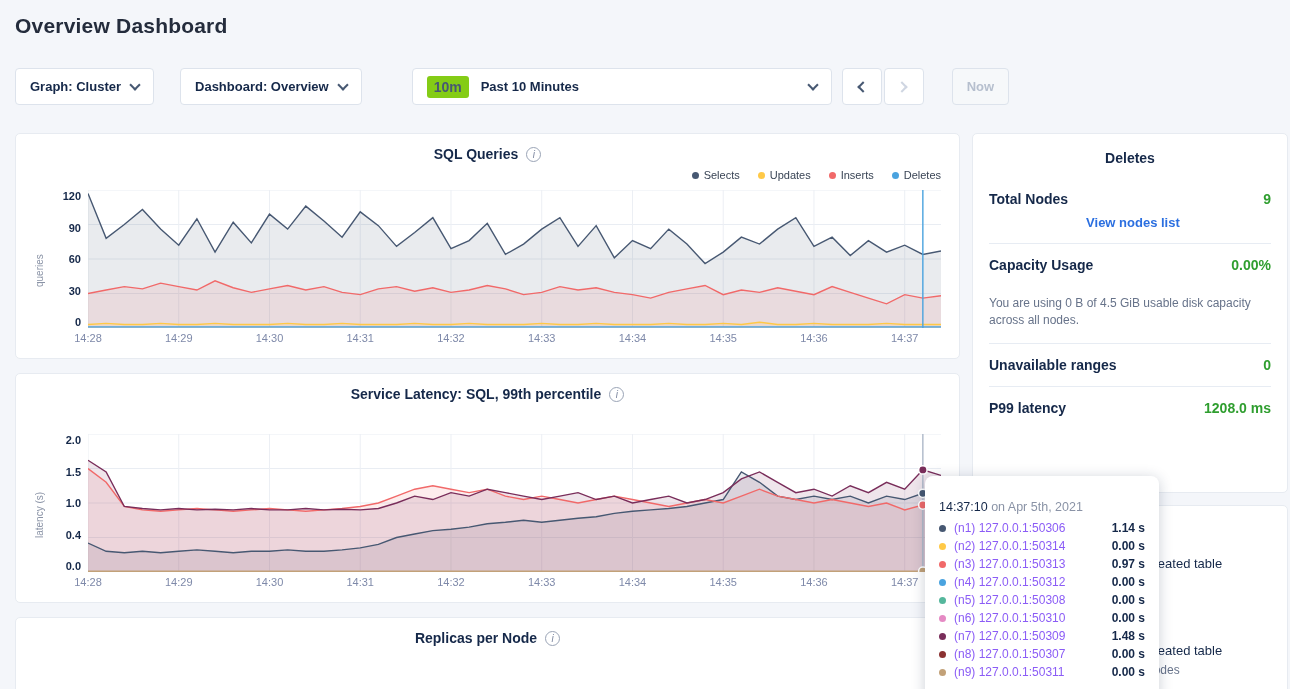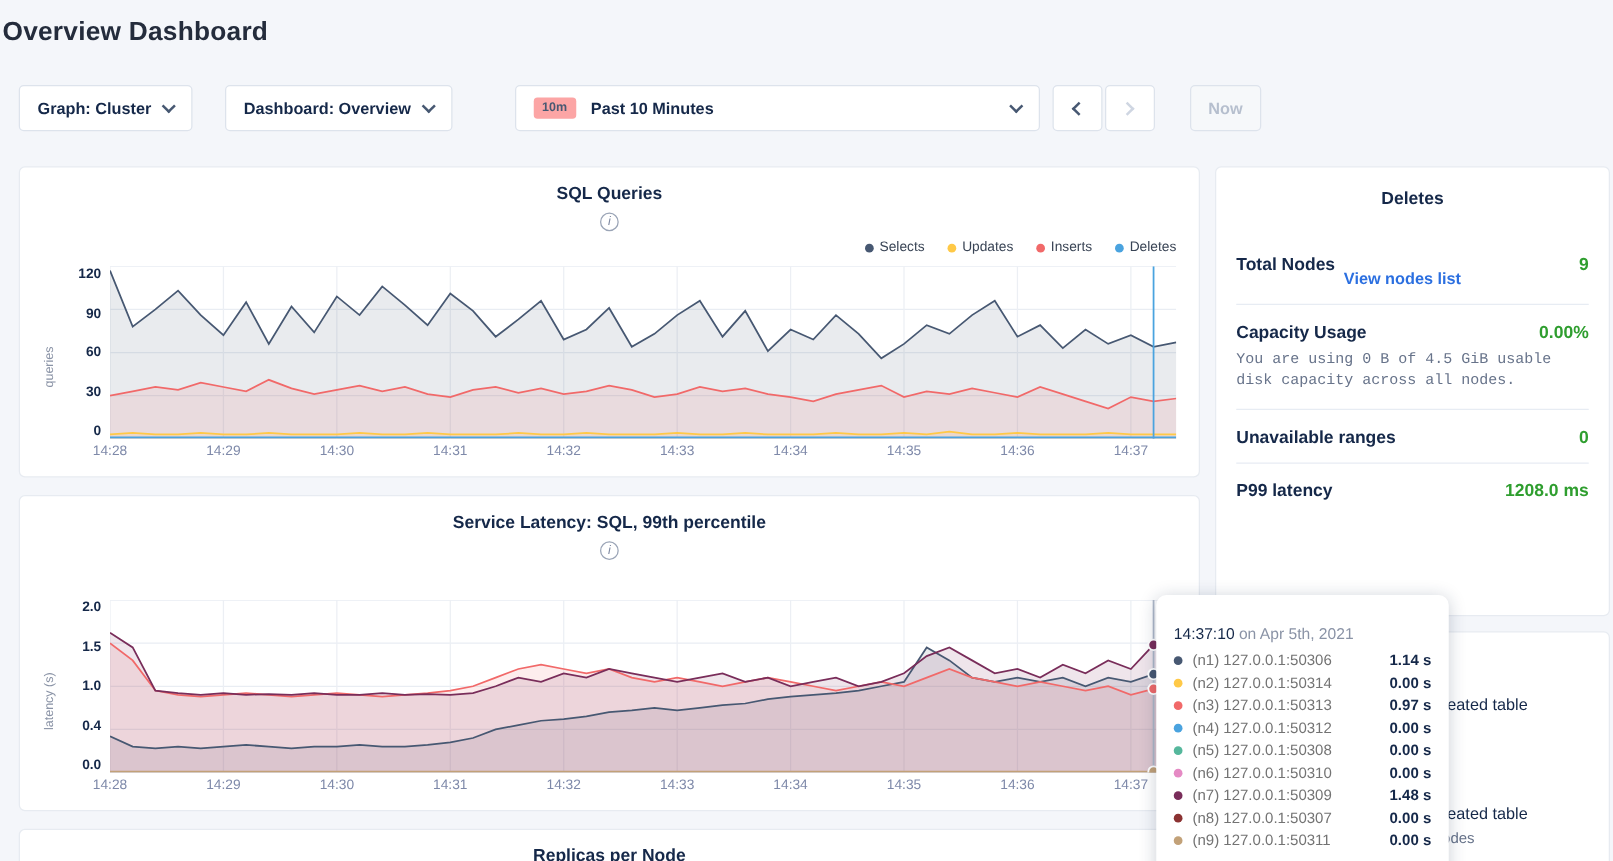--- a/index.html
+++ b/index.html
@@ -5,55 +5,55 @@
   * { box-sizing: border-box; margin: 0; padding: 0; }
   html,body { width:1290px; height:689px; }
   body {
     position: relative;
     overflow: hidden;
     background: #f4f6fa;
     font-family: "Liberation Sans", sans-serif;
     color: #152849;
   }
   h1.page-title {
-    position: absolute; top: 14px; left: 2px;
+    position: absolute; top: 14px; left: 15px;
     font-size: 21px; font-weight: 700; color: #242c3c;
     letter-spacing: .2px;
   }
   
   .toolbar { position: absolute; top: 68px; left: 15px; display: flex; align-items: center; }
   .btn {
     background: #fff; border: 1px solid #dde3ec; border-radius: 4px;
     height: 37px; display: inline-flex; align-items: center;
     padding: 0 14px; font-size: 13px; font-weight: 700; color: #152849;
     cursor: pointer; font-family: inherit;
   }
   .btn.graph { margin-right: 26px; }
   .btn.dash  { margin-right: 50px; }
   .btn.timebtn { width: 420px; margin-right: 10px; }
   .badge {
-    background: #fca5a5; border-radius: 3px; padding: 3px 7px;
-    font-size: 10px; font-weight: 700; color: #475872; margin-right: 12px;
+    background: #84cc16; border-radius: 3px; padding: 3px 7px;
+    font-size: 14px; font-weight: 700; color: #475872; margin-right: 12px;
   }
   .chev { width: 8px; height: 8px; border-right: 2px solid #475872; border-bottom: 2px solid #475872; display: inline-block; }
   .chev.down { transform: rotate(45deg); margin-left: 10px; margin-top: -4px; }
   .chev.left { transform: rotate(135deg); margin-left: 3px; }
   .chev.right { transform: rotate(-45deg); margin-right: 3px; }
   .chev.dis { border-color: #cfd6e2; }
   .btn.arrow { width: 40px; justify-content: center; padding: 0; }
   .btn.arrow + .btn.arrow { margin-left: 2px; }
   .btn.now { margin-left: 28px; color: #b6bfce; background: #f6f8fa; }
   
   .charts-col { position: absolute; top: 133px; left: 15px; width: 945px; }
   .right-col  { position: absolute; top: 133px; left: 972px; width: 316px; }
   .card { background: #fff; border: 1px solid #e7ebf1; border-radius: 5px; }
   
   .chart-card { padding: 12px 18px 6px 18px; margin-bottom: 14px; position: relative; }
   .chart-title { display: flex; justify-content: center; align-items: center; gap: 8px;
-    font-size: 14px; font-weight: 700; color: #152849; flex-direction: column; }
+    font-size: 14px; font-weight: 700; color: #152849; }
   .info { width: 15px; height: 15px; border: 1px solid #9aa4b6; border-radius: 50%;
     color: #7e88a0; font-size: 10px; line-height: 13px; text-align: center;
     font-style: italic; font-weight: 400; display: inline-block; cursor: pointer; }
   .legend { display: flex; justify-content: flex-end; gap: 18px; height: 18px;
     margin-top: 4px; font-size: 11px; color: #394455; align-items: center; }
   .legend .li { display: flex; align-items: center; gap: 5px; cursor: pointer; }
   .legend .dot { width: 7px; height: 7px; border-radius: 50%; display: inline-block; }
   .chart-body { display: flex; margin-top: 6px; }
   .chart-body.roomy { margin-top: 32px; }
   .ylab { width: 14px; writing-mode: vertical-rl; transform: rotate(180deg);
@@ -63,43 +63,43 @@
     font-size: 11px; font-weight: 700; color: #152849; }
   .plotcol { flex: 1; }
   .plotcol svg { display: block; width: 100%; height: 138px; }
   .xticks { position: relative; height: 20px; font-size: 11px; color: #7e89a9; margin-top: 4px; }
   .xticks span { position: absolute; transform: translateX(-50%); }
   
   .summary-card { height: 360px; overflow: hidden; padding: 0 16px; }
   .summary-title { text-align: center; font-size: 14px; font-weight: 700; margin: 16px 0 12px; }
   .s-row { border-top: 1px solid #e7ecf3; padding: 13px 0; }
   .s-row:first-of-type { border-top: none; }
-  .s-line { display: flex; align-items: center; gap: 7px; }
+  .s-line { display: flex; align-items: flex-start; gap: 18px; }
   .s-label { font-size: 14px; font-weight: 700; color: #152849; }
   .s-link { font-size: 13px; font-weight: 700; color: #2b6fe0; text-decoration: none; cursor: pointer; margin-top: 24px; }
   .s-value { margin-left: auto; font-size: 14px; font-weight: 700; color: #2f9e2f; }
-  .s-desc { margin-top: 6px; font-size: 12px; color: #67738a; line-height: 1.45; font-family: Liberation Mono, monospace; }
+  .s-desc { margin-top: 22px; font-size: 12px; color: #67738a; line-height: 1.45; }
   
   .events-card { margin-top: 12px; height: 300px; overflow: hidden; padding: 50px 16px 16px; }
   .ev-item { padding-left: 158px; }
   .ev-item + .ev-item { margin-top: 72px; }
   .ev-msg { font-size: 13px; color: #152849; }
   .ev-sub { font-size: 12px; color: #67738a; margin-top: 5px; }
   
   .tooltip {
     position: absolute; left: 925px; top: 476px; width: 234px; z-index: 60;
     background: #fff; border-radius: 8px; padding: 24px 14px;
     box-shadow: 0 2px 14px rgba(21,40,73,.22);
   }
   .tt-head { font-size: 12.5px; margin-bottom: 5px; }
   .tt-time { color: #152849; }
   .tt-date { color: #8a93a6; }
   .tt-row { display: flex; align-items: center; height: 18px; font-size: 12px; }
   .tt-dot { width: 7px; height: 7px; border-radius: 50%; margin-right: 8px; flex: none; }
-  .tt-name { color: #737373; }
+  .tt-name { color: #8b5cf6; }
   .tt-val { margin-left: auto; font-weight: 700; color: #152849; }
 </style>
 </head>
 <body>
 
 <h1 class="page-title">Overview Dashboard</h1>
 
 <div class="toolbar">
   <button class="btn graph">
     <span>Graph: Cluster</span>

